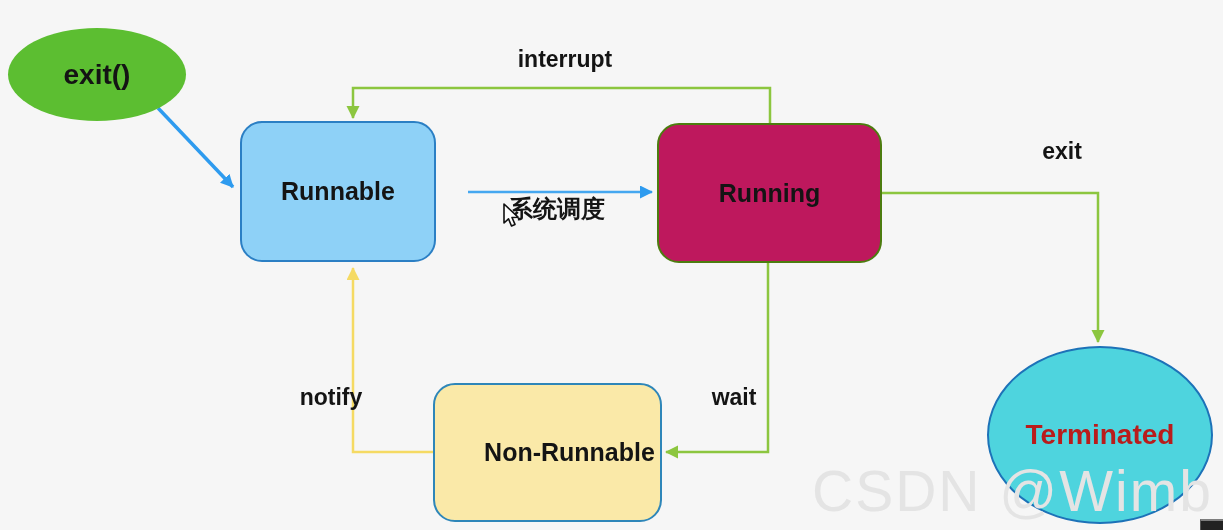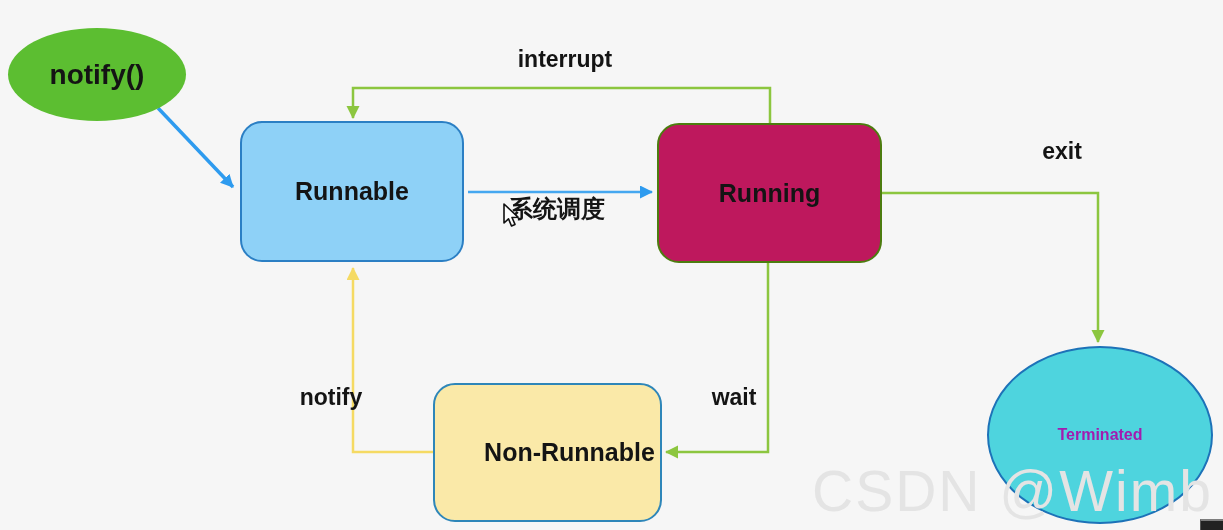--- a/index.html
+++ b/index.html
@@ -33,21 +33,21 @@
   }
   .node-ellipse { border-radius: 50%; }
   .node-rect { border-radius: 22px; }
 
   .node-start {
     left: 8px; top: 28px; width: 178px; height: 93px;
     background: #5cbe31;
     font-size: 28px;
   }
   .node-runnable {
-    left: 240px; top: 121px; width: 224px; height: 141px;
+    left: 240px; top: 121px; width: 196px; height: 141px;
     background: #8ed1f7;
     border: 2px solid #2b7fc4;
     font-size: 25px;
   }
   .node-running {
     left: 657px; top: 123px; width: 225px; height: 140px;
     background: #be185d;
     border: 2px solid #4d7c0f;
     font-size: 25px;
   }
@@ -55,22 +55,22 @@
     left: 433px; top: 383px; width: 229px; height: 139px;
     background: #fae9a8;
     border: 2px solid #2e86b9;
     font-size: 25px;
     padding-left: 44px;
   }
   .node-terminated {
     left: 987px; top: 346px; width: 226px; height: 178px;
     background: #4ed4de;
     border: 2.5px solid #1d72b8;
-    font-size: 16px;
-    color: #a21caf;
+    font-size: 28px;
+    color: #b91c1c;
   }
 
   .edge-label {
     position: absolute;
     z-index: 3;
     transform: translate(-50%, -50%);
     font-weight: 700;
     font-size: 23px;
     color: #141414;
     white-space: nowrap;
@@ -134,21 +134,21 @@
     <path d="M468,192 L652,192" fill="none" stroke-width="2.5" marker-end="url(#arrow-blue)" stroke="#45a7f0"></path>
 
     <path d="M882,193 L1098,193 L1098,342" fill="none" stroke-width="2.5" marker-end="url(#arrow-green)" stroke="#8cc63f"></path>
 
     <path d="M768,263 L768,452 L666,452" fill="none" stroke-width="2.5" marker-end="url(#arrow-green)" stroke="#8cc63f"></path>
 
     <path d="M433,452 L353,452 L353,268" fill="none" stroke-width="2.5" marker-end="url(#arrow-yellow)" stroke="#f5da63"></path>
   </svg>
 
   <div class="node node-ellipse node-start">
-    <span>notify()</span>
+    <span>exit()</span>
   </div>
 
   <div class="node node-rect node-runnable">
     <span>Runnable</span>
   </div>
 
   <div class="node node-rect node-running">
     <span>Running</span>
   </div>
 

